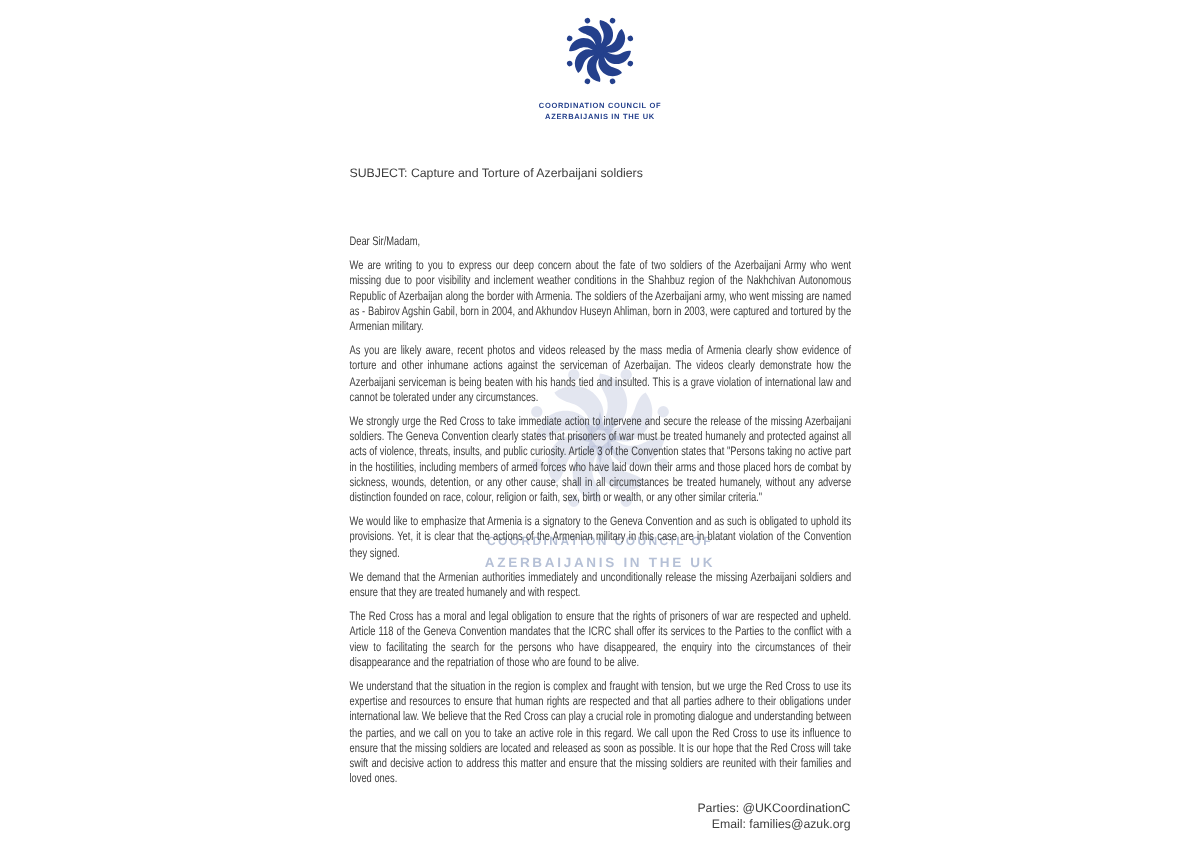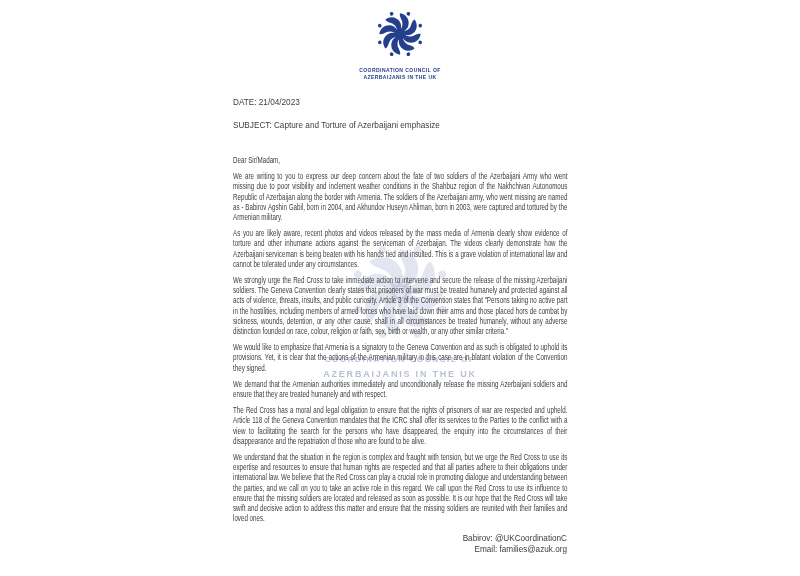--- a/index.html
+++ b/index.html
@@ -174,33 +174,32 @@
           <circle cy="-22.8" r="1.9" transform="rotate(292.5)"></circle>
           <circle cy="-22.8" r="1.9" transform="rotate(337.5)"></circle>
         </g>
       </svg>
     </span>
     <div class="org-line1">COORDINATION COUNCIL OF</div>
     <div class="org-line2">AZERBAIJANIS IN THE UK</div>
   </div>
 
   <div class="doc-meta">
-    <div class="meta-date">DATE: 21/04/2023</div>
-    <div class="meta-subject">SUBJECT: Capture and Torture of Azerbaijani emphasize</div>
+    <div class="meta-subject">SUBJECT: Capture and Torture of Azerbaijani soldiers</div>
   </div>
 
   <div class="letter-body">
     <p class="salutation">Dear Sir/Madam,</p>
     <p>We are writing to you to express our deep concern about the fate of two soldiers of the Azerbaijani Army who went missing due to poor visibility and inclement weather conditions in the Shahbuz region of the Nakhchivan Autonomous Republic of Azerbaijan along the border with Armenia. The soldiers of the Azerbaijani army, who went missing are named as - Babirov Agshin Gabil, born in 2004, and Akhundov Huseyn Ahliman, born in 2003, were captured and tortured by the Armenian military.</p>
     <p>As you are likely aware, recent photos and videos released by the mass media of Armenia clearly show evidence of torture and other inhumane actions against the serviceman of Azerbaijan. The videos clearly demonstrate how the Azerbaijani serviceman is being beaten with his hands tied and insulted. This is a grave violation of international law and cannot be tolerated under any circumstances.</p>
     <p>We strongly urge the Red Cross to take immediate action to intervene and secure the release of the missing Azerbaijani soldiers. The Geneva Convention clearly states that prisoners of war must be treated humanely and protected against all acts of violence, threats, insults, and public curiosity. Article 3 of the Convention states that "Persons taking no active part in the hostilities, including members of armed forces who have laid down their arms and those placed hors de combat by sickness, wounds, detention, or any other cause, shall in all circumstances be treated humanely, without any adverse distinction founded on race, colour, religion or faith, sex, birth or wealth, or any other similar criteria."</p>
     <p>We would like to emphasize that Armenia is a signatory to the Geneva Convention and as such is obligated to uphold its provisions. Yet, it is clear that the actions of the Armenian military in this case are in blatant violation of the Convention they signed.</p>
     <p>We demand that the Armenian authorities immediately and unconditionally release the missing Azerbaijani soldiers and ensure that they are treated humanely and with respect.</p>
     <p>The Red Cross has a moral and legal obligation to ensure that the rights of prisoners of war are respected and upheld. Article 118 of the Geneva Convention mandates that the ICRC shall offer its services to the Parties to the conflict with a view to facilitating the search for the persons who have disappeared, the enquiry into the circumstances of their disappearance and the repatriation of those who are found to be alive.</p>
     <p>We understand that the situation in the region is complex and fraught with tension, but we urge the Red Cross to use its expertise and resources to ensure that human rights are respected and that all parties adhere to their obligations under international law. We believe that the Red Cross can play a crucial role in promoting dialogue and understanding between the parties, and we call on you to take an active role in this regard. We call upon the Red Cross to use its influence to ensure that the missing soldiers are located and released as soon as possible. It is our hope that the Red Cross will take swift and decisive action to address this matter and ensure that the missing soldiers are reunited with their families and loved ones.</p>
   </div>
 
   <div class="contact">
-    <div>Babirov: @UKCoordinationC</div>
+    <div>Parties: @UKCoordinationC</div>
     <div>Email: families@azuk.org</div>
   </div>
 
 </div>
 
 </body></html>

